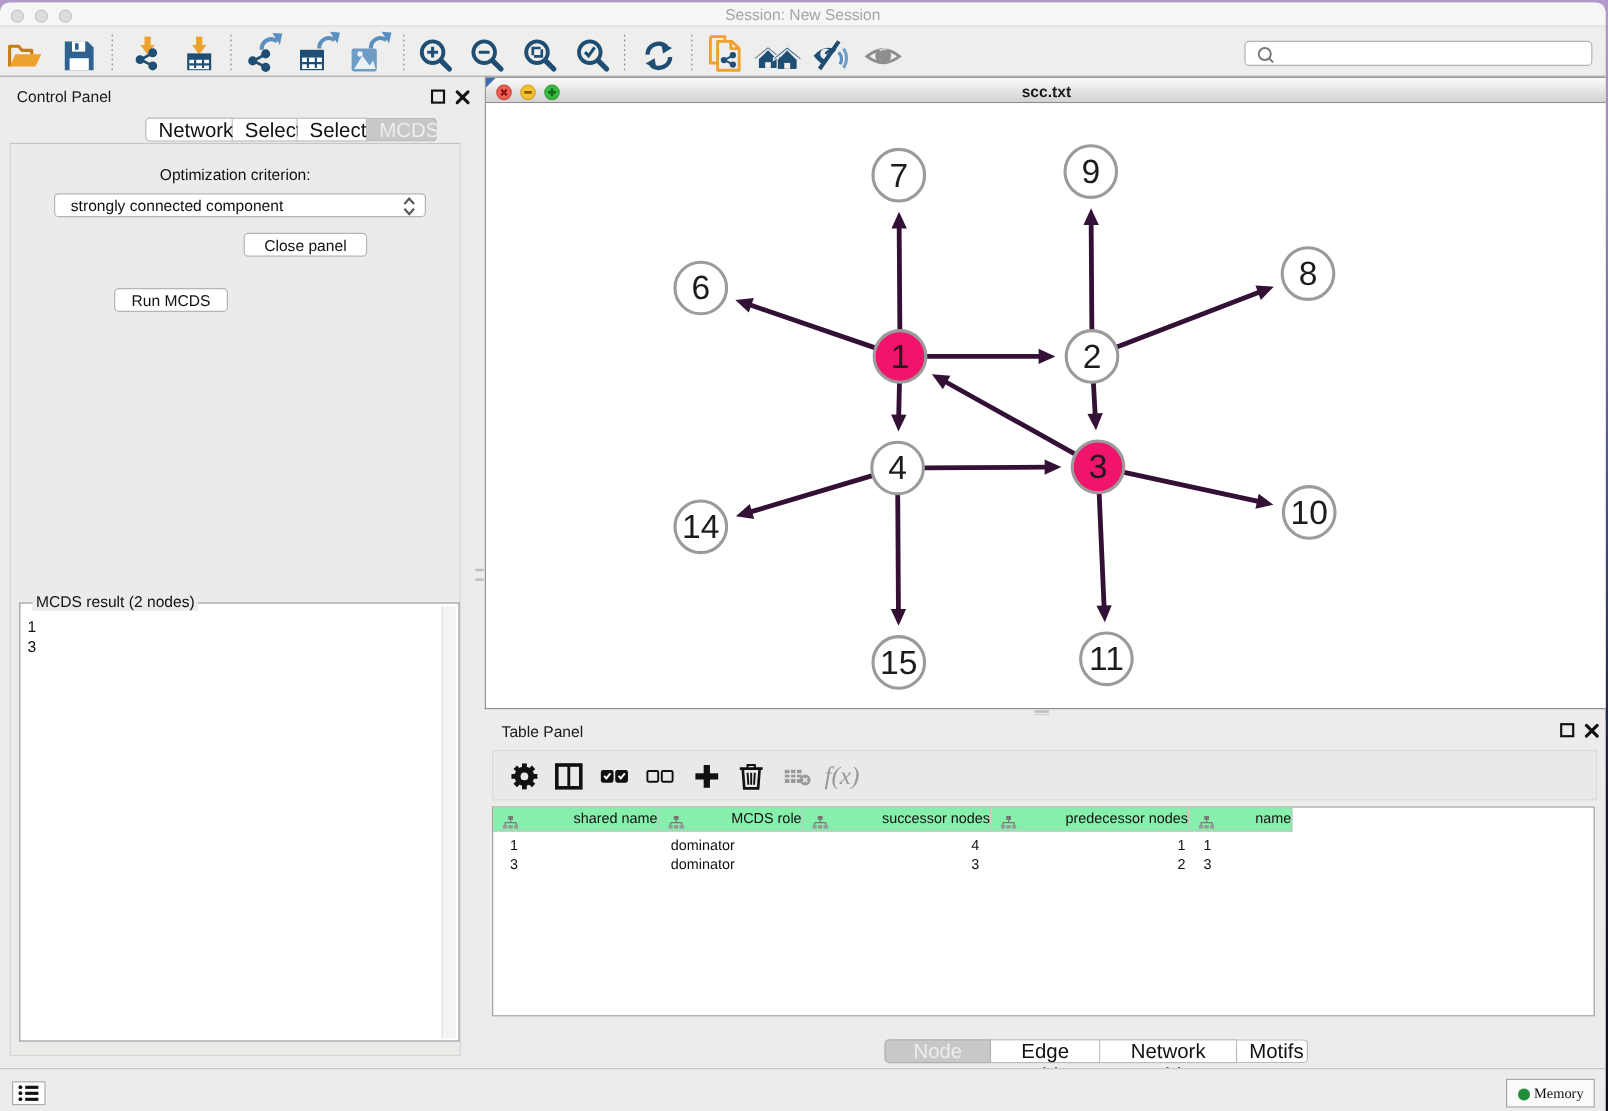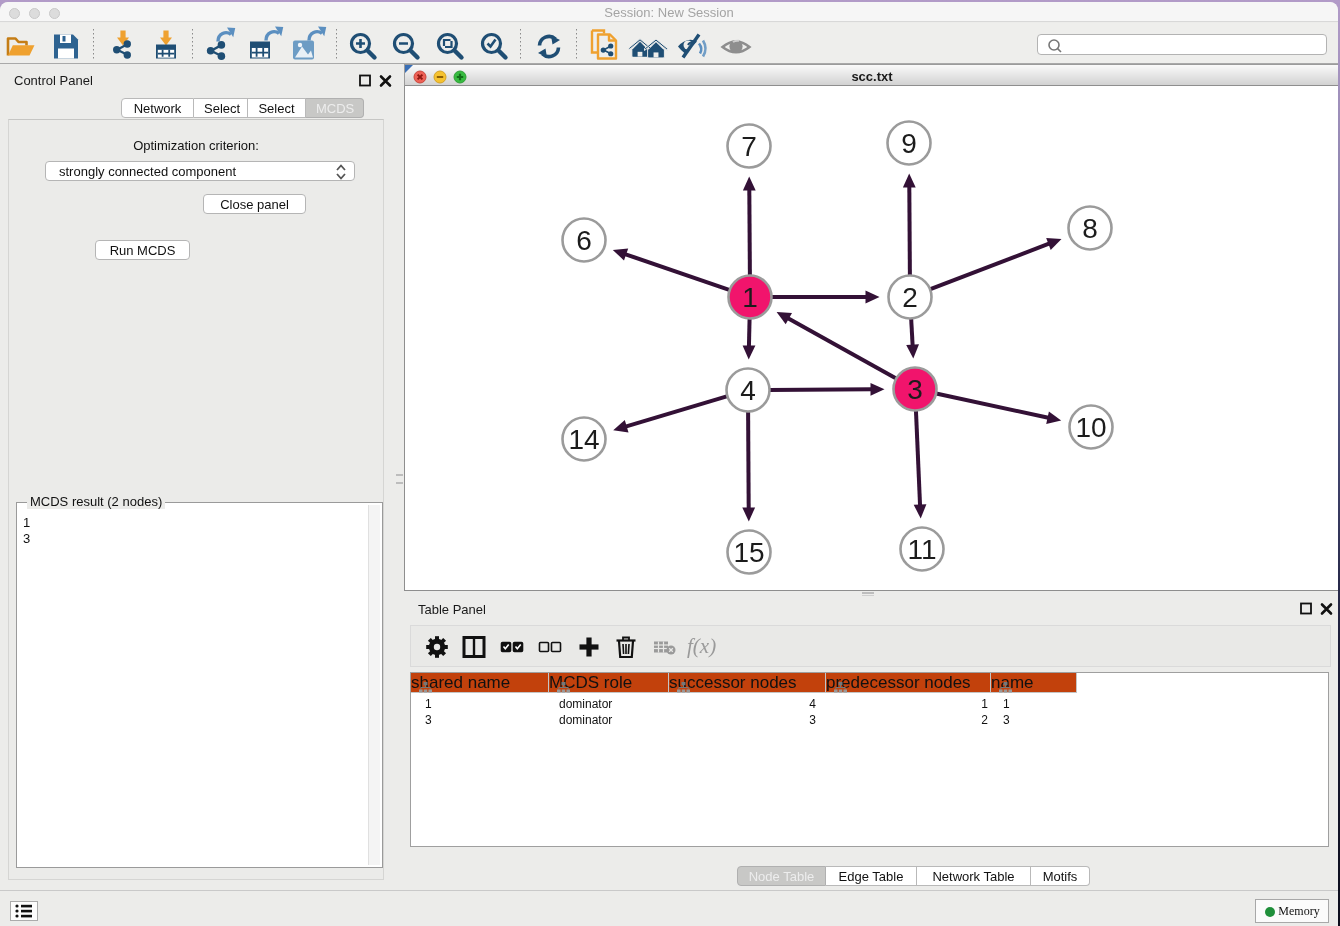--- a/index.html
+++ b/index.html
@@ -11,21 +11,21 @@
 .tl { position:absolute; top:6px; width:11px; height:11px; border-radius:50%; background:#dcdcdc; border:1px solid #c8c8c8; }
 #mactitle .t { position:absolute; top:3px; left:0; width:100%; text-align:center; font-size:13px; color:#a4a4a4; }
 
 #toolbar { position:absolute; left:0; top:21px; width:1338px; height:41px; background:#eeeeec; border-bottom:1px solid #a9a9a9; }
 #searchbox { position:absolute; left:1037px; top:11px; width:290px; height:21px; background:#fff; border:1px solid #b3b3b3; border-radius:4px; }
 
 #leftpanel { position:absolute; left:0; top:63px; width:392px; height:827px; background:#ececea; }
 #cp-title { position:absolute; left:14px; top:8px; font-size:13px; color:#1a1a1a; }
 .winbtns { position:absolute; top:9px; height:12px; }
 
-.seg { position:absolute; display:flex; font-size:13px;padding-left:43px; }
+.seg { position:absolute; display:flex; font-size:17px;padding-left:43px; }
 .seg div { height:20px; line-height:20px; text-align:center; background:#fff; border:1px solid #b9b9b9; border-left:none; color:#111; padding:0 10px; }
 .seg div:first-child { border-left:1px solid #b9b9b9; border-radius:4px 0 0 4px; }
 .seg div:last-child { border-radius:0 4px 4px 0; }
 .seg div.sel { background:#c8c8c6; color:#ededed; border-color:#b0b0b0; }
 #cp-inner { position:absolute; left:8px; top:54px; width:376px; height:761px; background:#ebebe9; border:1px solid #d5d5d3; border-top:1px solid #c6c6c4; }
 #optlabel { position:absolute; left:0; top:18px; width:100%; text-align:center; font-size:13px; color:#111; }
 #dropdown { position:absolute; left:36px; top:41px; width:310px; height:20px; background:#fff; border:1px solid #b5b5b5; border-radius:4px; font-size:13px; line-height:19px; padding-left:13px; color:#111; }
 .btn { position:absolute; height:20px; background:#fff; border:1px solid #b5b5b5; border-radius:4px; font-size:13px; line-height:19px; text-align:center; color:#111; }
 
 #mcdsgroup { position:absolute; left:7px; top:382px; width:367px; height:366px; border:1px solid #9a9a9a; background:#fff; }
@@ -40,21 +40,21 @@
 
 #netwin { position:absolute; left:404px; top:62px; width:936px; height:530px; }
 #nettitle { position:absolute; left:0; top:0; width:936px; height:22px; background:linear-gradient(#fafafa,#d2d2d2); border:1px solid #9b9b9b; border-bottom:1px solid #8e8e8e; }
 #nettitle .t { position:absolute; width:100%; text-align:center; top:4px; font-size:13px; font-weight:700; color:#1a1a1a; }
 #netbody { position:absolute; left:0; top:22px; width:936px; height:505px; background:#fff; border:1px solid #8e8e8e; border-top:none; }
 
 #tablepanel { position:absolute; left:404px; top:597px; width:934px; height:291px; background:#ececea; }
 #tp-title { position:absolute; left:14px; top:3px; font-size:13px; color:#1a1a1a; }
 #tp-toolbar { position:absolute; left:6px; top:26px; width:921px; height:42px; background:#e9e9e7; border:1px solid #dadada; }
 #tp-table { position:absolute; left:6px; top:73px; width:919px; height:175px; background:#fff; border:1px solid #9f9f9f; }
-.th { position:absolute; top:0; height:20px; background:#c2410c; border-right:1px solid #c4c4c4; border-bottom:1px solid #c4c4c4; font-size:17px; color:#111; text-align:left; line-height:19px; }
+.th { position:absolute; top:0; height:20px; background:#86efac; border-right:1px solid #c4c4c4; border-bottom:1px solid #c4c4c4; font-size:12px; color:#111; text-align:right; line-height:19px; }
 .td { position:absolute; font-size:12px; color:#111; height:16px; line-height:16px; }
 </style>
 </head>
 <body>
 <div id="app">
   <div id="mactitle">
     <div class="tl" style="left:9px"></div>
     <div class="tl" style="left:29px"></div>
     <div class="tl" style="left:49px"></div>
     <div class="t">Session: New Session</div>

